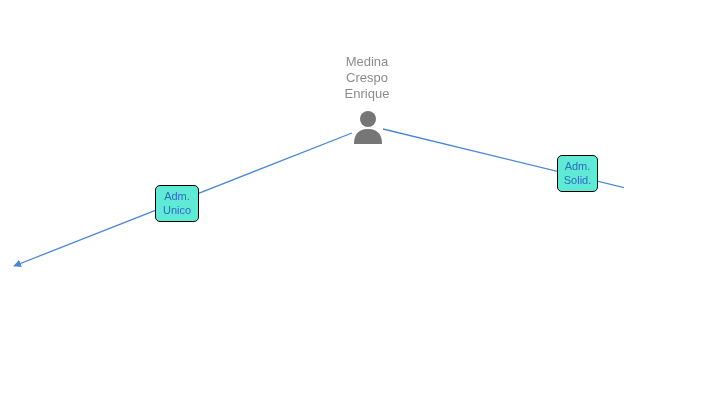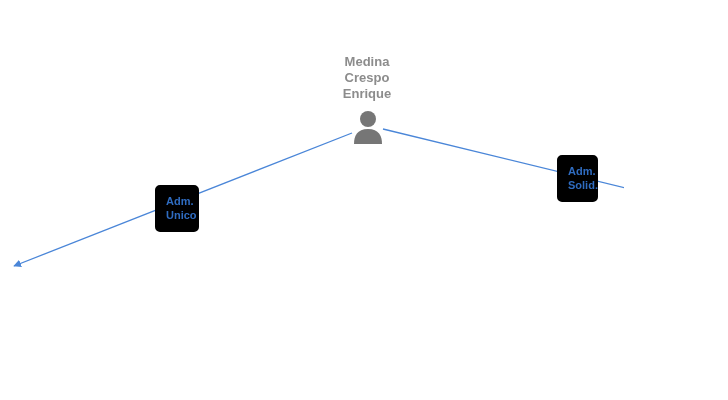--- a/index.html
+++ b/index.html
@@ -7,21 +7,20 @@
     padding: 0;
     background: #ffffff;
   }
   #canvas {
     position: relative;
     width: 624px;
     height: 400px;
     background: #ffffff;
     overflow: hidden;
     font-family: "Liberation Sans", sans-serif;
-    font-weight: bold;
   }
   #graph-svg {
     position: absolute;
     left: 0;
     top: 0;
     width: 728px;
     height: 400px;
   }
   .node-label {
     position: absolute;
@@ -48,22 +47,22 @@
   }
   #avatar-person {
     left: 352px;
     top: 110px;
     width: 32px;
     height: 34px;
   }
   .edge-label {
     position: absolute;
     box-sizing: border-box;
-    background: #000000;
-    border: 6px solid #000000;
+    background: #5eead4;
+    border: 1px solid #000000;
     border-radius: 5px;
     color: #2f6cc0;
     font-size: 11px;
     line-height: 14px;
     font-family: "Liberation Sans", sans-serif;
     text-align: center;
     padding: 3px 5px 4px 5px;
     white-space: pre-line;
   }
   #edge-label-left {

